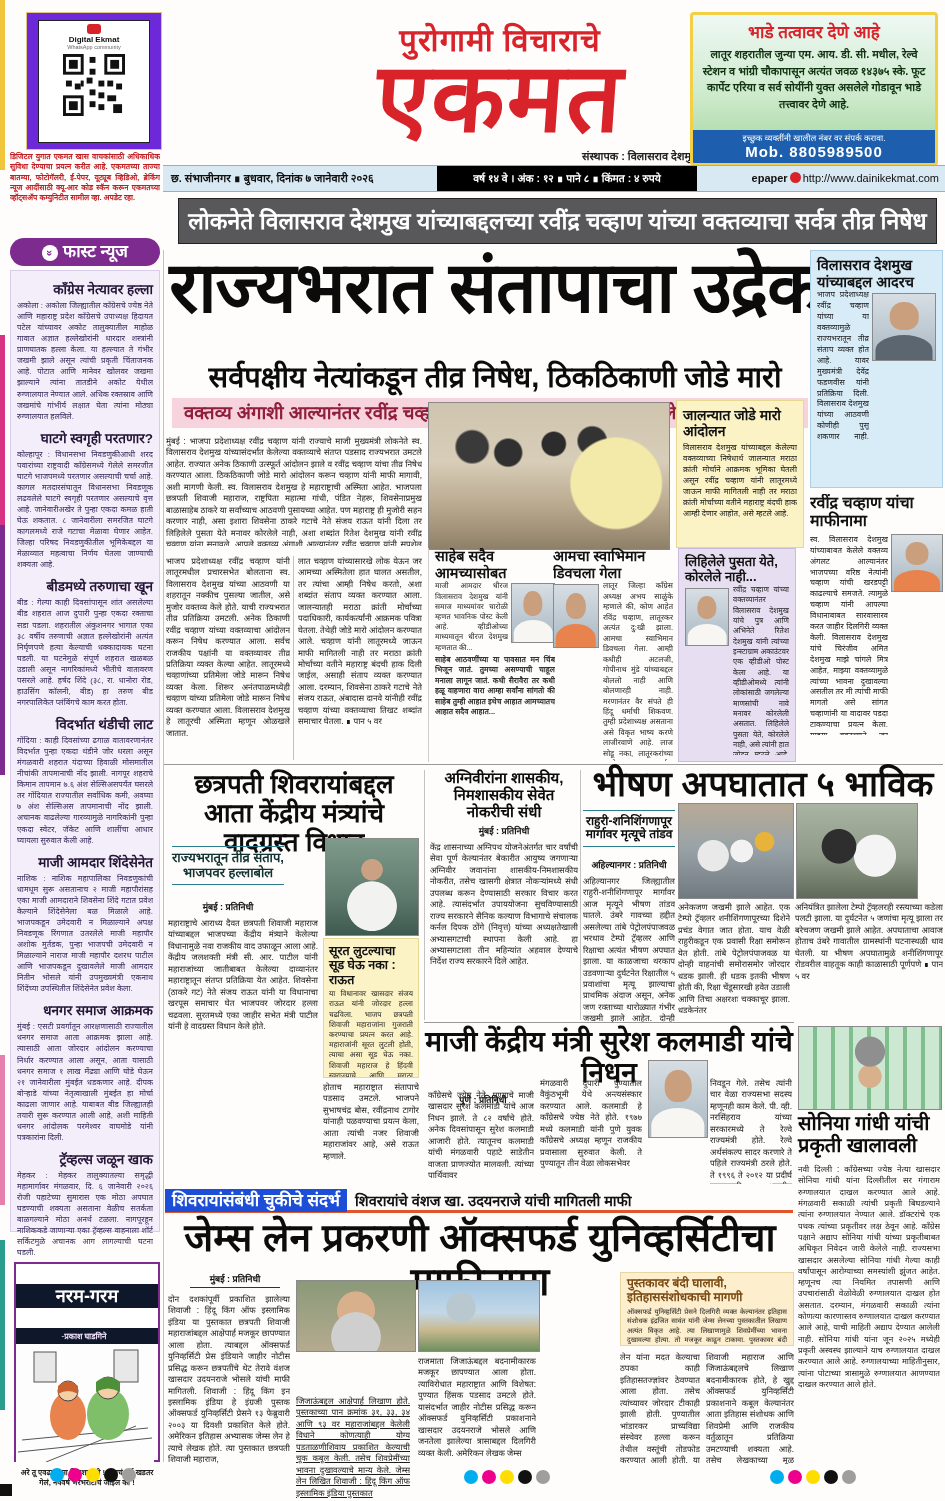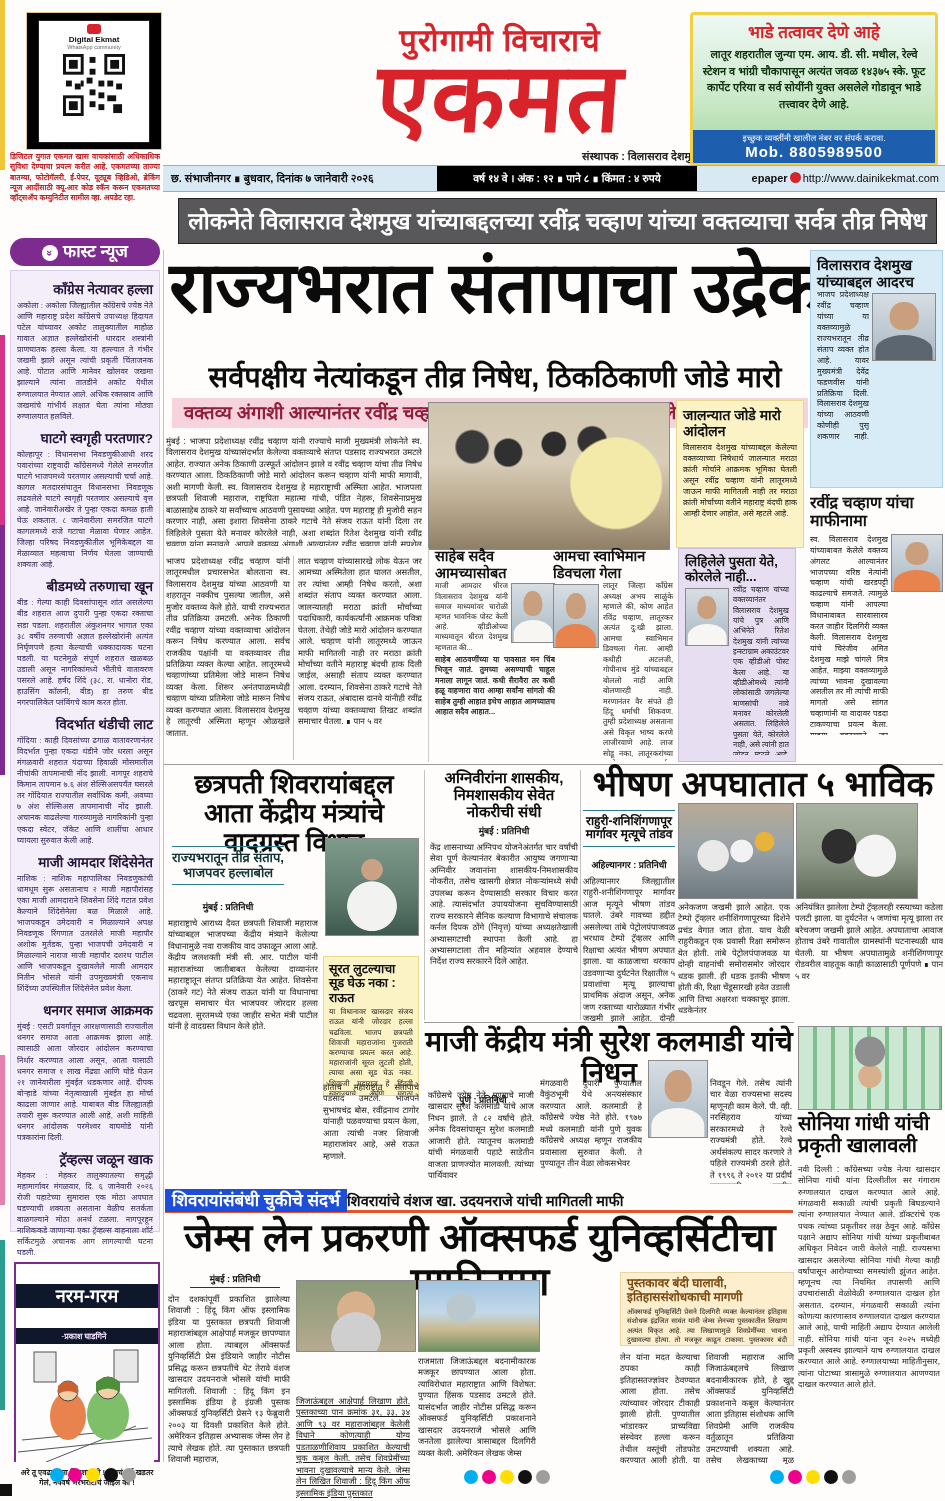--- a/index.html
+++ b/index.html
@@ -85,41 +85,41 @@
            line-height:28px;text-align:center;}
   .fn-icon{display:inline-block;width:16px;height:16px;background:#fff;border-radius:50%;
            color:#7d2b8f;font-weight:900;font-size:11px;line-height:16px;margin-right:5px;
            transform:rotate(90deg);}
   .fn-title{font-weight:900;font-size:13.5px;color:#241436;margin:7px 0 2px 0;text-align:right;}
   
   .sec-h{font-weight:900;color:#0c0c0c;text-align:center;line-height:1.12;}
   .rules{border-top:1.5px solid #2a7f8f;border-bottom:1.5px solid #2a7f8f;padding:4px 0;}
   .dl{font-size:9px;font-weight:900;text-align:center;color:#111;}
   .kicker-label{background:#1d4ed8;color:#fff;font-weight:900;font-size:17px;padding:2px 7px;}
-  .kicker-text{font-weight:900;font-size:14.5px;color:#111;padding-left:0;}
+  .kicker-text{font-weight:900;font-size:14.5px;color:#111;padding-left:8px;}
   .dots span.dot{display:inline-block;width:14px;height:14px;border-radius:50%;margin:0 2px;}
   .cartoon{border:2px solid #7d2b8f;background:#fff;}
   .ct-head{background:#0f172a;color:#fff;font-weight:900;font-size:18px;text-align:center;line-height:24px;margin-top:20px;}
   .ct-credit{color:#f4e3ff;font-size:8px;text-align:right;padding-right:6px;margin-top:-4px;}
   .ct-cap{font-size:7.6px;font-weight:700;color:#222;text-align:center;line-height:1.3;padding:2px 3px;}
   .edge{position:absolute;width:5px;left:0;}
 </style>
 </head>
 <body>
 
 <div id="page">
 
   <div class="edge" style="top:0;height:170px;background:#f0c53a;"></div>
   <div class="edge" style="top:335px;height:190px;background:#d63384;"></div>
   <div class="edge" style="top:525px;height:250px;background:#7d2b8f;"></div>
   <div class="edge" style="top:1055px;height:150px;background:#e57fae;"></div>
   <div class="edge" style="top:1240px;height:170px;background:#2a9d8f;"></div>
   <div class="abs" style="left:0;top:1484px;width:12px;height:12px;background:#111;"></div>
 
-  <div class="abs" style="left:26px;top:12px;width:134px;height:136px;background:#000000;border:1px solid #e3c67b;">
+  <div class="abs" style="left:26px;top:12px;width:134px;height:136px;background:#6d28d9;border:1px solid #e3c67b;">
     <div class="abs" style="left:11px;top:7px;width:110px;height:121px;background:#fff;border:1px solid #222;">
       <div style="width:14px;height:10px;background:#d8232a;border-radius:3px;margin:3px auto 1px auto;"></div>
       <div style="font-size:8px;font-weight:900;text-align:center;color:#111;">Digital Ekmat</div>
       <div style="font-size:5.5px;text-align:center;color:#666;">WhatsApp community</div>
       <svg width="62" height="62" style="display:block;margin:4px auto 0 auto;" viewBox="0 0 21 21">
         <rect width="21" height="21" fill="#fff"></rect>
         <g fill="#111">
           <rect x="0" y="0" width="7" height="7"></rect>
             <rect x="14" y="0" width="7" height="7"></rect>
             <rect x="0" y="14" width="7" height="7"></rect>
@@ -220,21 +220,21 @@
   <div class="hline" style="left:163px;top:764px;width:780px;"></div>
 
   <div class="abs sec-h" style="left:168px;top:770px;width:252px;font-size:26px;">छत्रपती शिवरायांबद्दल आता केंद्रीय मंत्र्यांचे वादग्रस्त विधान</div>
   <div class="abs sec-h rules" style="left:172px;top:846px;width:112px;font-size:13px;color:#133;">राज्यभरातून तीव्र संताप, भाजपवर हल्लाबोल</div>
   <div class="abs dl" style="left:172px;top:900px;width:112px;">मुंबई : प्रतिनिधी</div>
   <div class="abs bt" style="left:168px;top:918px;width:150px;height:266px;">महाराष्ट्राचे आराध्य दैवत छत्रपती शिवाजी महाराज यांच्याबद्दल भाजपच्या केंद्रीय मंत्र्याने केलेल्या विधानामुळे नवा राजकीय वाद उफाळून आला आहे. केंद्रीय जलशक्ती मंत्री सी. आर. पाटील यांनी महाराजांच्या जातीबाबत केलेल्या दाव्यानंतर महाराष्ट्रातून संतप्त प्रतिक्रिया येत आहेत. शिवसेना (ठाकरे गट) नेते संजय राऊत यांनी या विधानाचा खरपूस समाचार घेत भाजपवर जोरदार हल्ला चढवला. सुरतमध्ये एका जाहीर सभेत मंत्री पाटील यांनी हे वादग्रस्त विधान केले होते.</div>
   <div class="abs ph" style="left:325px;top:838px;width:92px;height:96px;background:
       radial-gradient(circle at 50% 32%, #caa183 0 13%, transparent 14%),
       radial-gradient(circle at 50% 70%, #f2f2f0 0 30%, transparent 31%),
       linear-gradient(180deg,#7f9a8a 0%,#5d7a6d 60%,#3e5a4e 100%);"></div>
-  <div class="abs boxy yellow" style="left:323px;top:938px;width:96px;height:140px;padding:5px;box-sizing:border-box;margin-top:18px;">
+  <div class="abs boxy yellow" style="left:323px;top:938px;width:96px;height:140px;padding:5px;box-sizing:border-box;">
     <div class="bx-title" style="font-size:12.5px;">सूरत लुटल्याचा सूड घेऊ नका : राऊत</div>
     <div class="bt" style="font-size:7.4px;margin-top:2px;height:105px;">या विधानावर खासदार संजय राऊत यांनी जोरदार हल्ला चढविला. भाजप छत्रपती शिवाजी महाराजांना गुजराती करण्याचा प्रयत्न करत आहे. महाराजांनी सूरत लुटली होती, त्याचा असा सूड घेऊ नका. शिवाजी महाराज हे हिंदवी स्वराज्याचे आणि मराठा साम्राज्याचे राजे आहेत. ते विश्वपुरुष आहेत, असे राऊत म्हणाले.</div>
   </div>
   <div class="abs bt" style="left:323px;top:1082px;width:96px;height:100px;">होताच महाराष्ट्रात संतापाचे पडसाद उमटले. भाजपने सुभाषचंद्र बोस, रवींद्रनाथ टागोर यांनाही पळवण्याचा प्रयत्न केला, आता त्यांची नजर शिवाजी महाराजांवर आहे, असे राऊत म्हणाले.</div>
 
   <div class="abs vline" style="left:424px;top:770px;height:250px;"></div>
   <div class="abs sec-h" style="left:430px;top:770px;width:148px;font-size:15px;">अग्निवीरांना शासकीय, निमशासकीय सेवेत नोकरीची संधी</div>
   <div class="abs dl" style="left:430px;top:824px;width:148px;">मुंबई : प्रतिनिधी</div>
   <div class="abs bt" style="left:430px;top:842px;width:148px;height:178px;">केंद्र शासनाच्या अग्निपथ योजनेअंतर्गत चार वर्षांची सेवा पूर्ण केल्यानंतर बेकारीत आयुष्य जगणाऱ्या अग्निवीर जवानांना शासकीय-निमशासकीय नोकरीत, तसेच खासगी क्षेत्रात नोकऱ्यांमध्ये संधी उपलब्ध करून देण्यासाठी सरकार विचार करत आहे. त्यासंदर्भात उपाययोजना सुचविण्यासाठी राज्य सरकारने सैनिक कल्याण विभागाचे संचालक कर्नल दिपक ठोंगे (निवृत्त) यांच्या अध्यक्षतेखाली अभ्यासगटाची स्थापना केली आहे. हा अभ्यासगटाला तीन महिन्यांत अहवाल देण्याचे निर्देश राज्य सरकारने दिले आहेत.</div>
 

